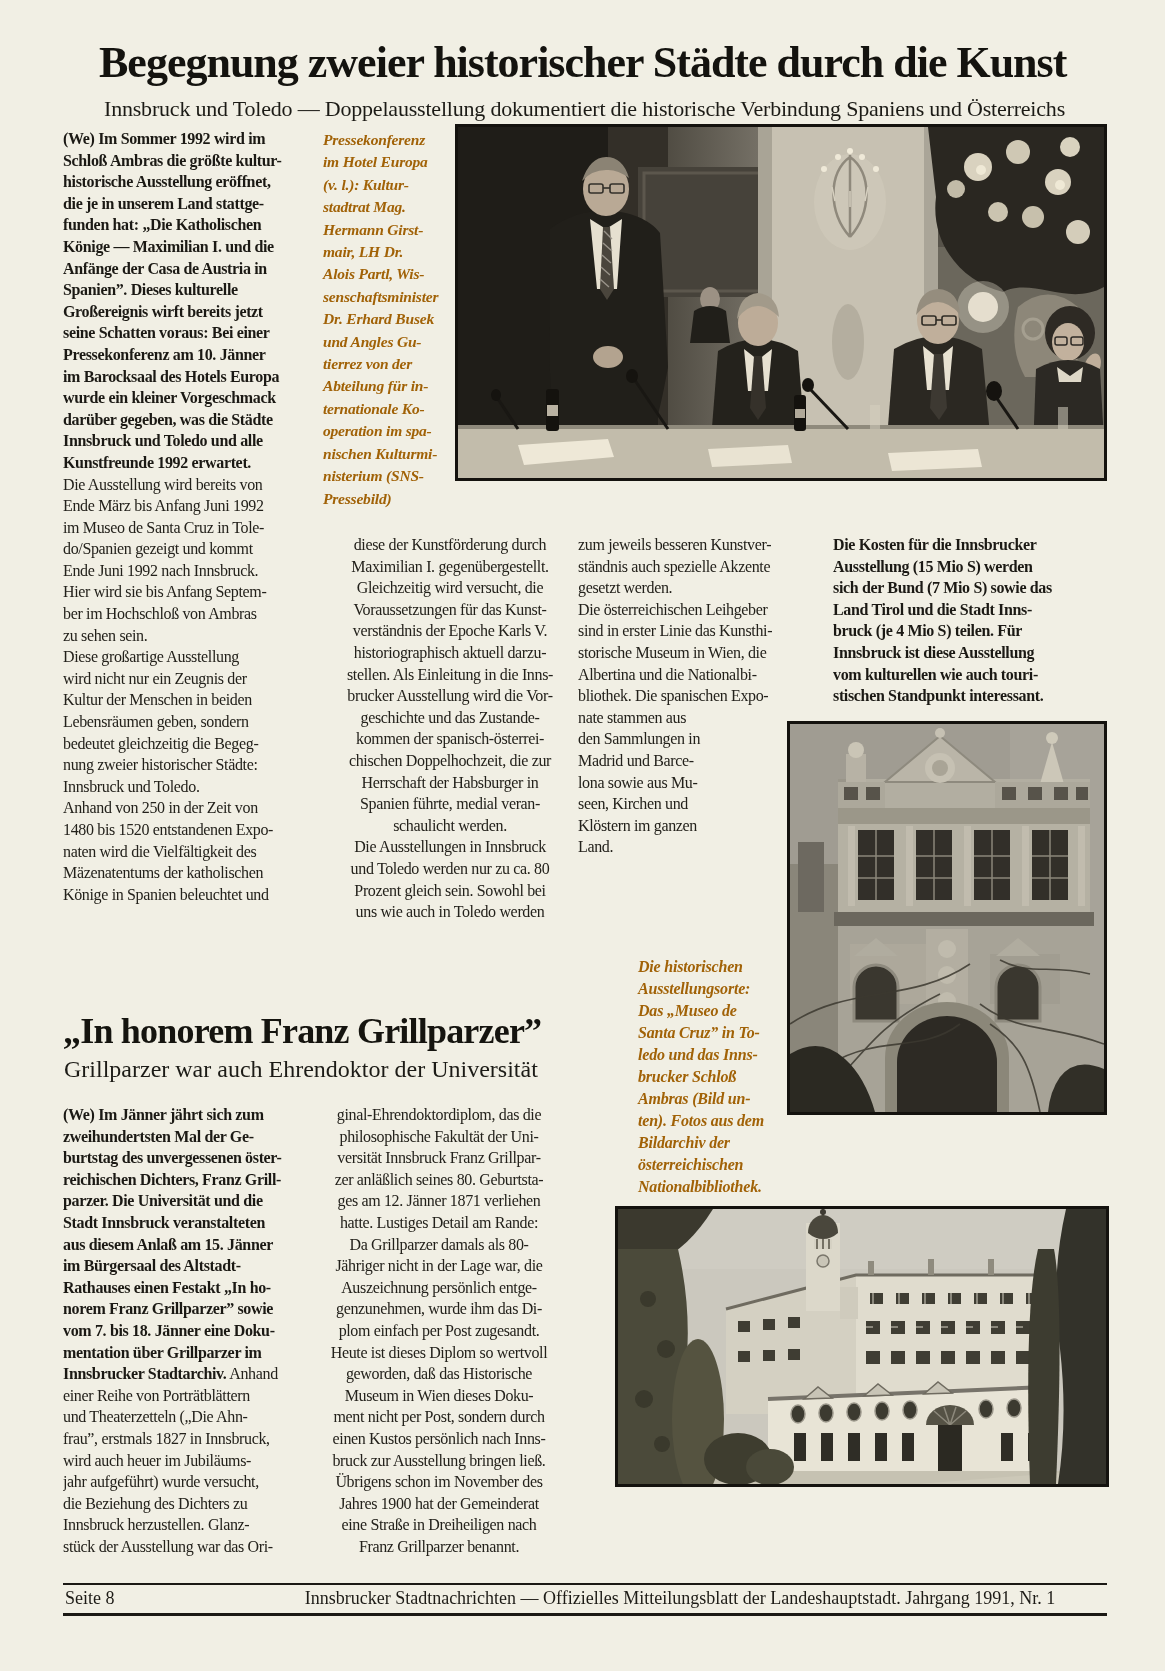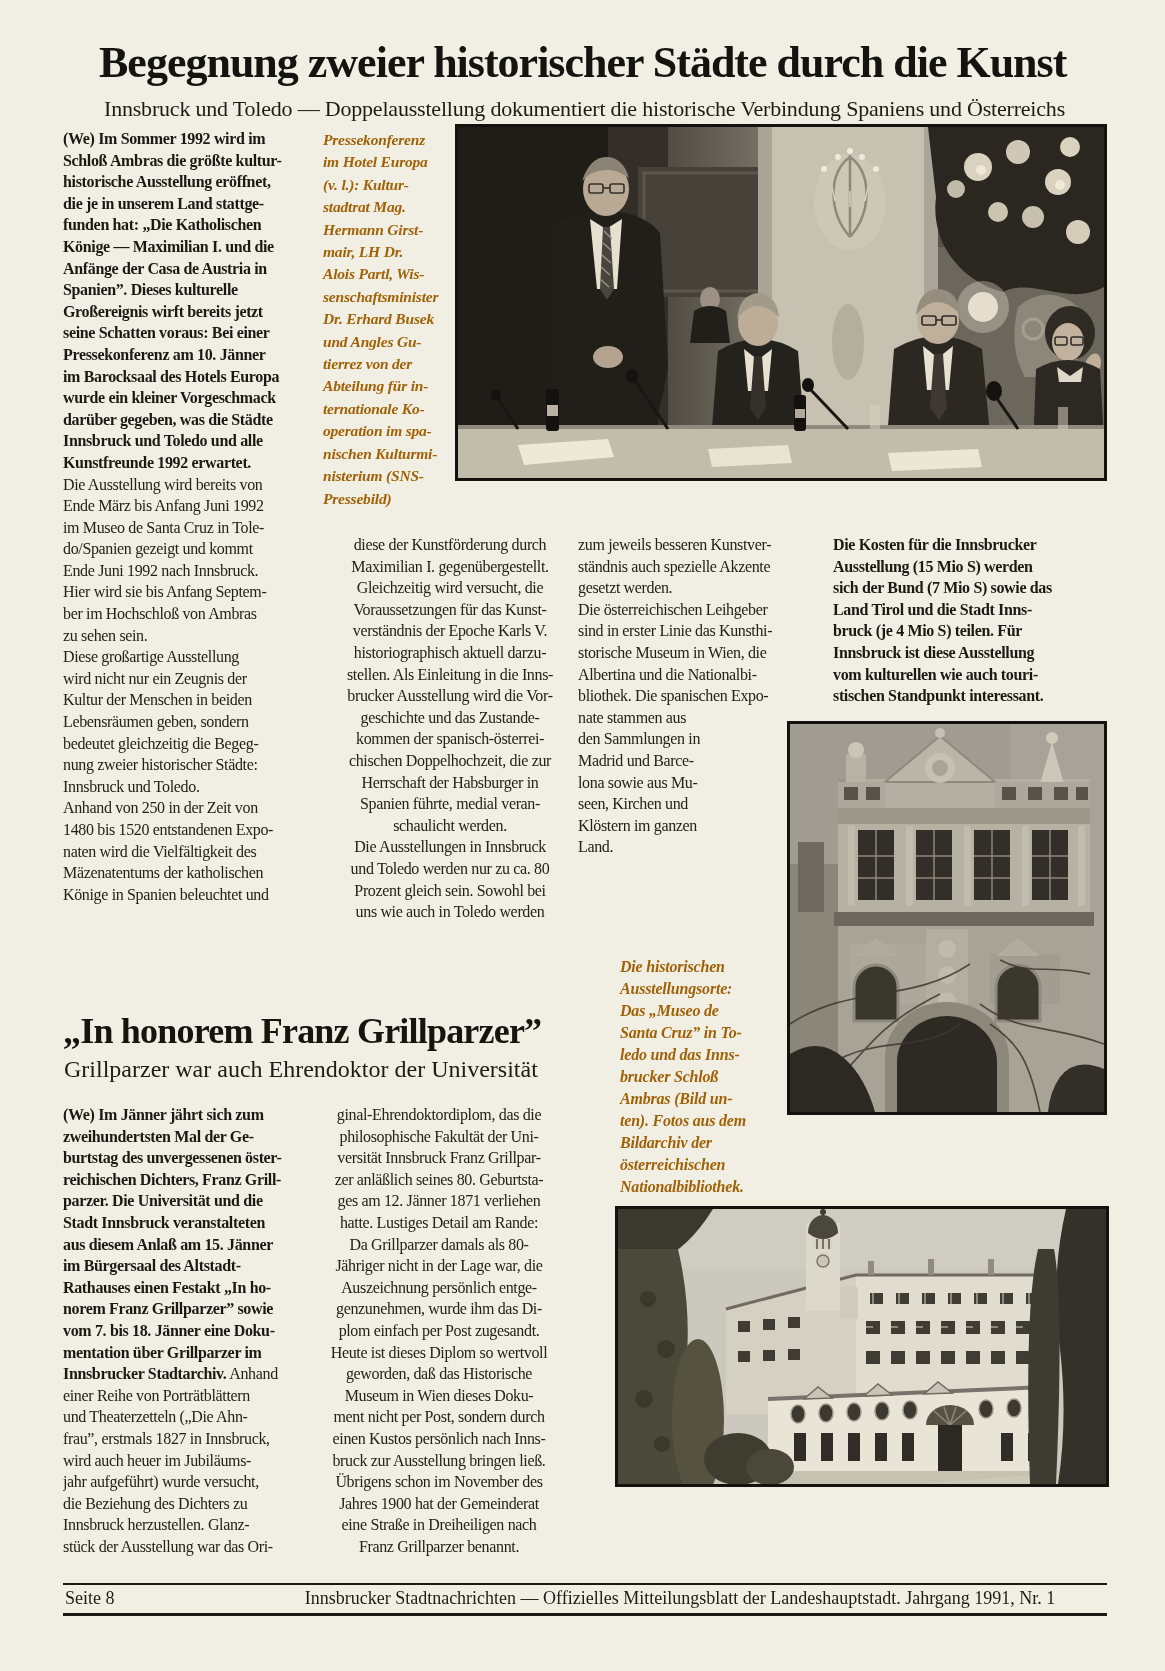--- a/index.html
+++ b/index.html
@@ -339,21 +339,21 @@
         <path d="M314,320 C260,300 230,310 190,280"></path>
         <path d="M300,250 C260,240 240,252 210,236"></path>
         <path d="M40,340 C90,310 130,330 170,300"></path>
         <path d="M250,388 C240,340 230,320 200,300"></path>
       </g>
       <path d="M0,330 q30,-18 55,5 q20,18 30,53 H0 z" fill="#2b2922"></path>
       <path d="M314,345 q-28,-12 -44,8 q-10,14 -12,35 h56 z" fill="#312f27"></path>
     </svg>
   </div>
 
-  <div class="abs cap cap2" style="left:620px;top:956px;width:170px;height:246px;">Die historischen
+  <div class="abs cap cap2" style="left:638px;top:956px;width:170px;height:246px;">Die historischen
 Ausstellungsorte:
 Das „Museo de
 Santa Cruz” in To-
 ledo und das Inns-
 brucker Schloß
 Ambras (Bild un-
 ten). Fotos aus dem
 Bildarchiv der
 österreichischen
 Nationalbibliothek.</div>

